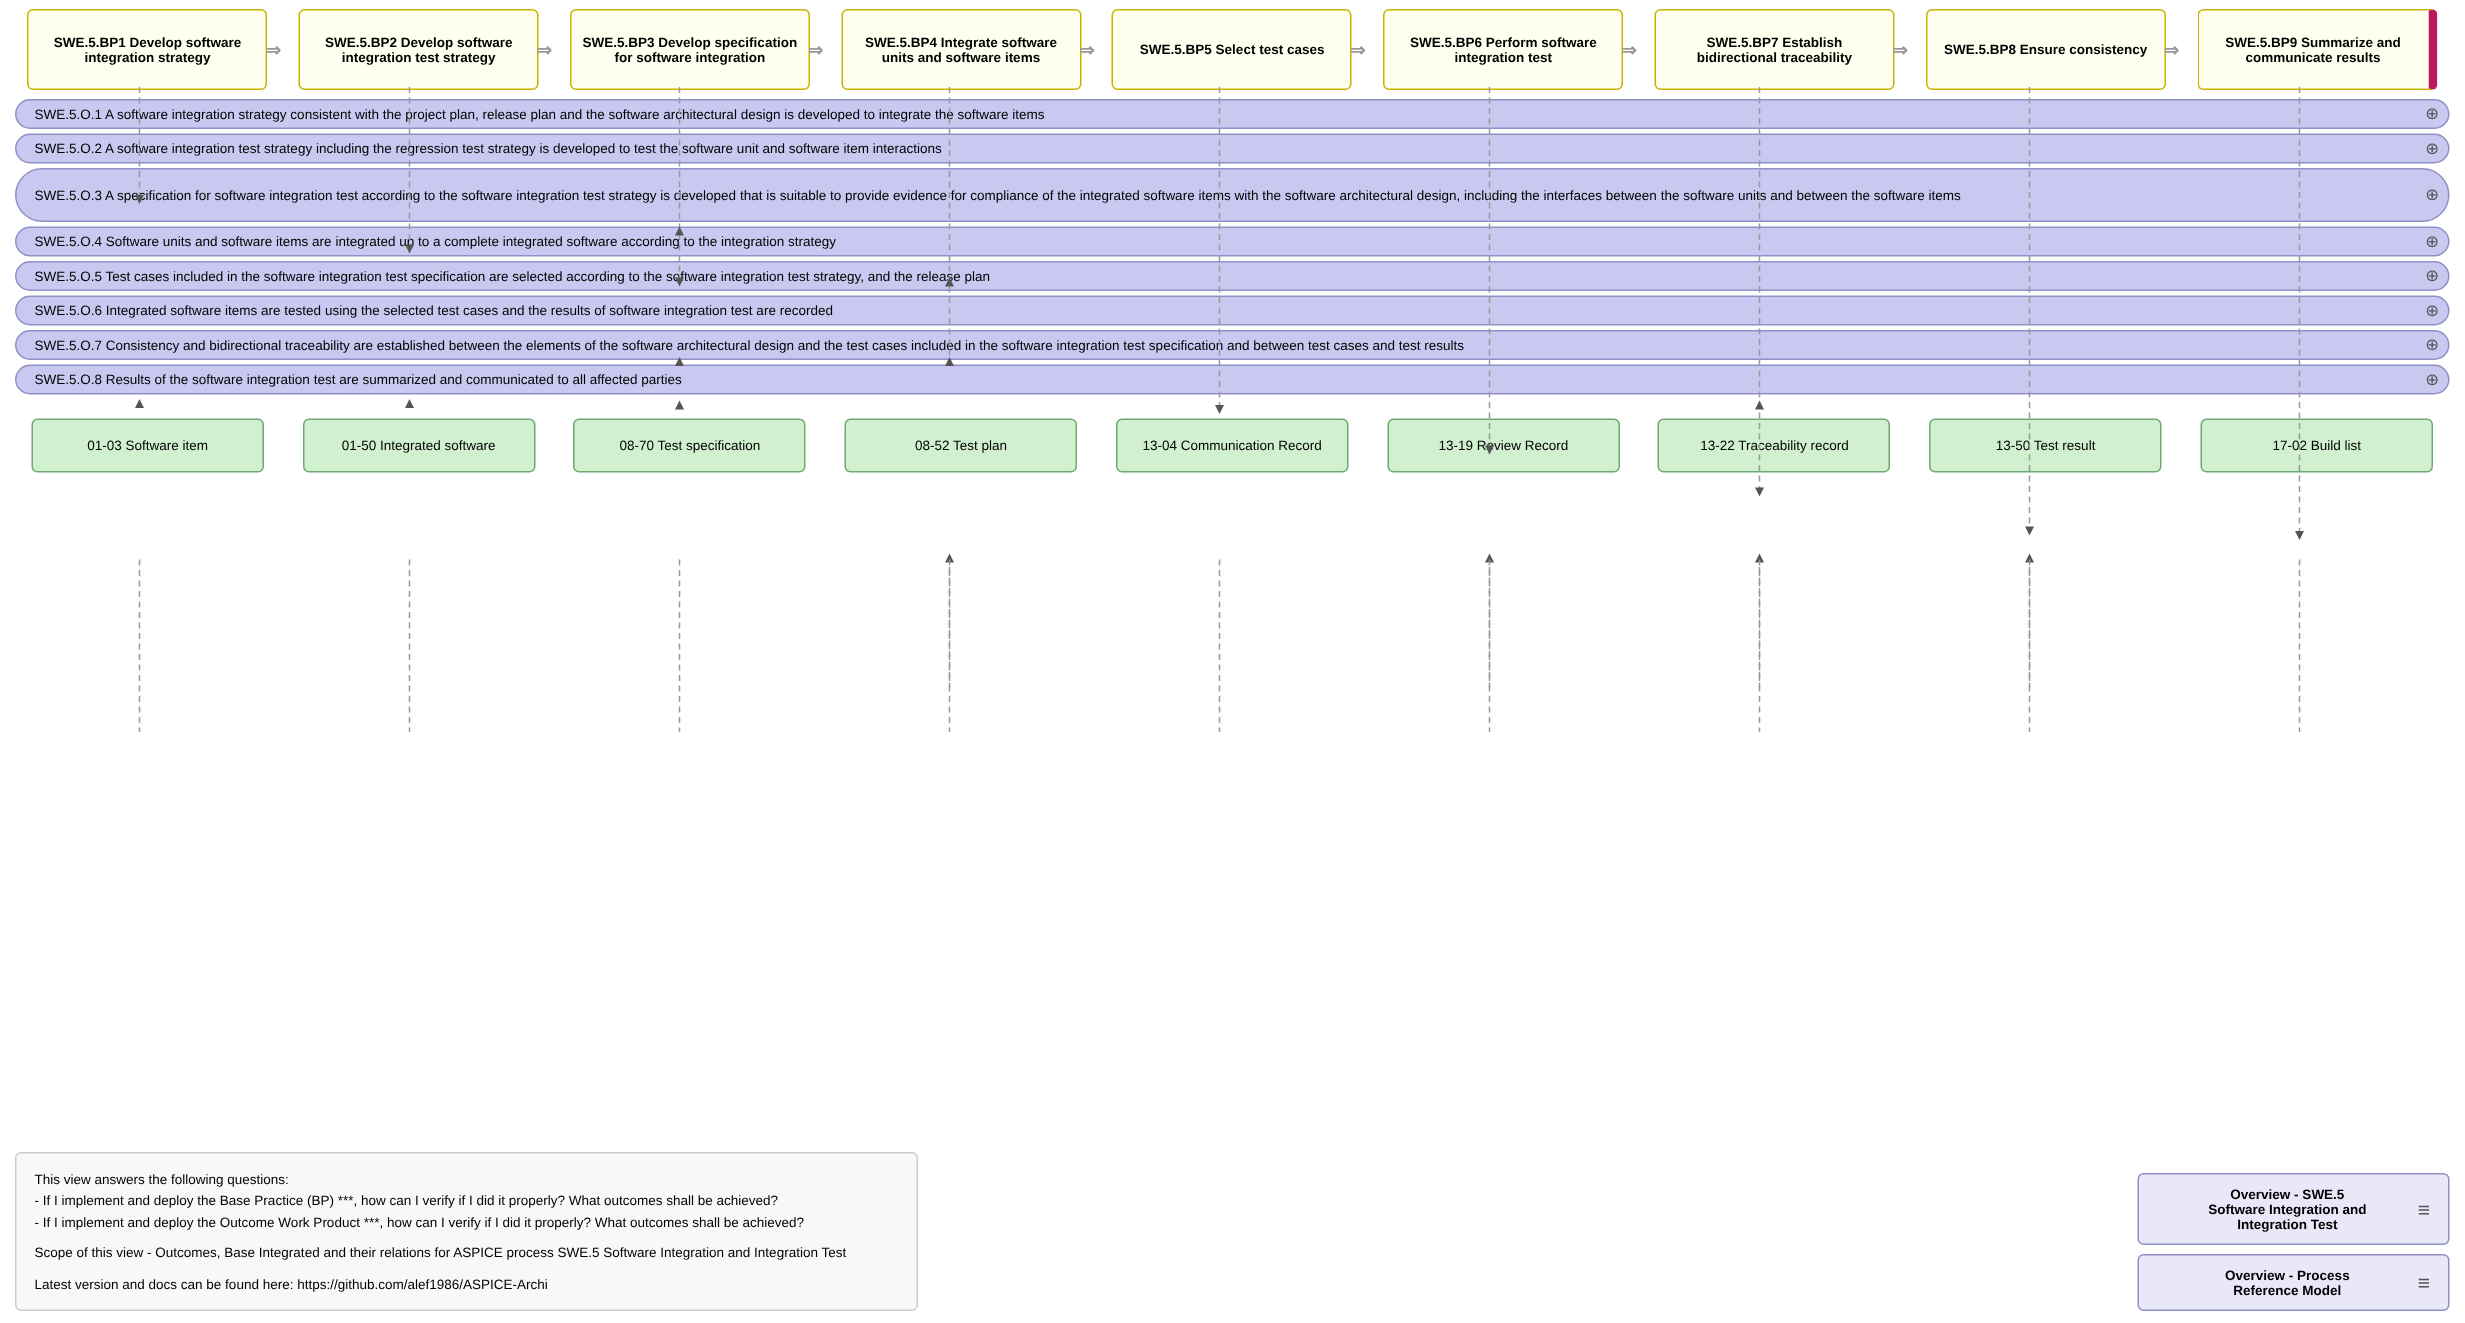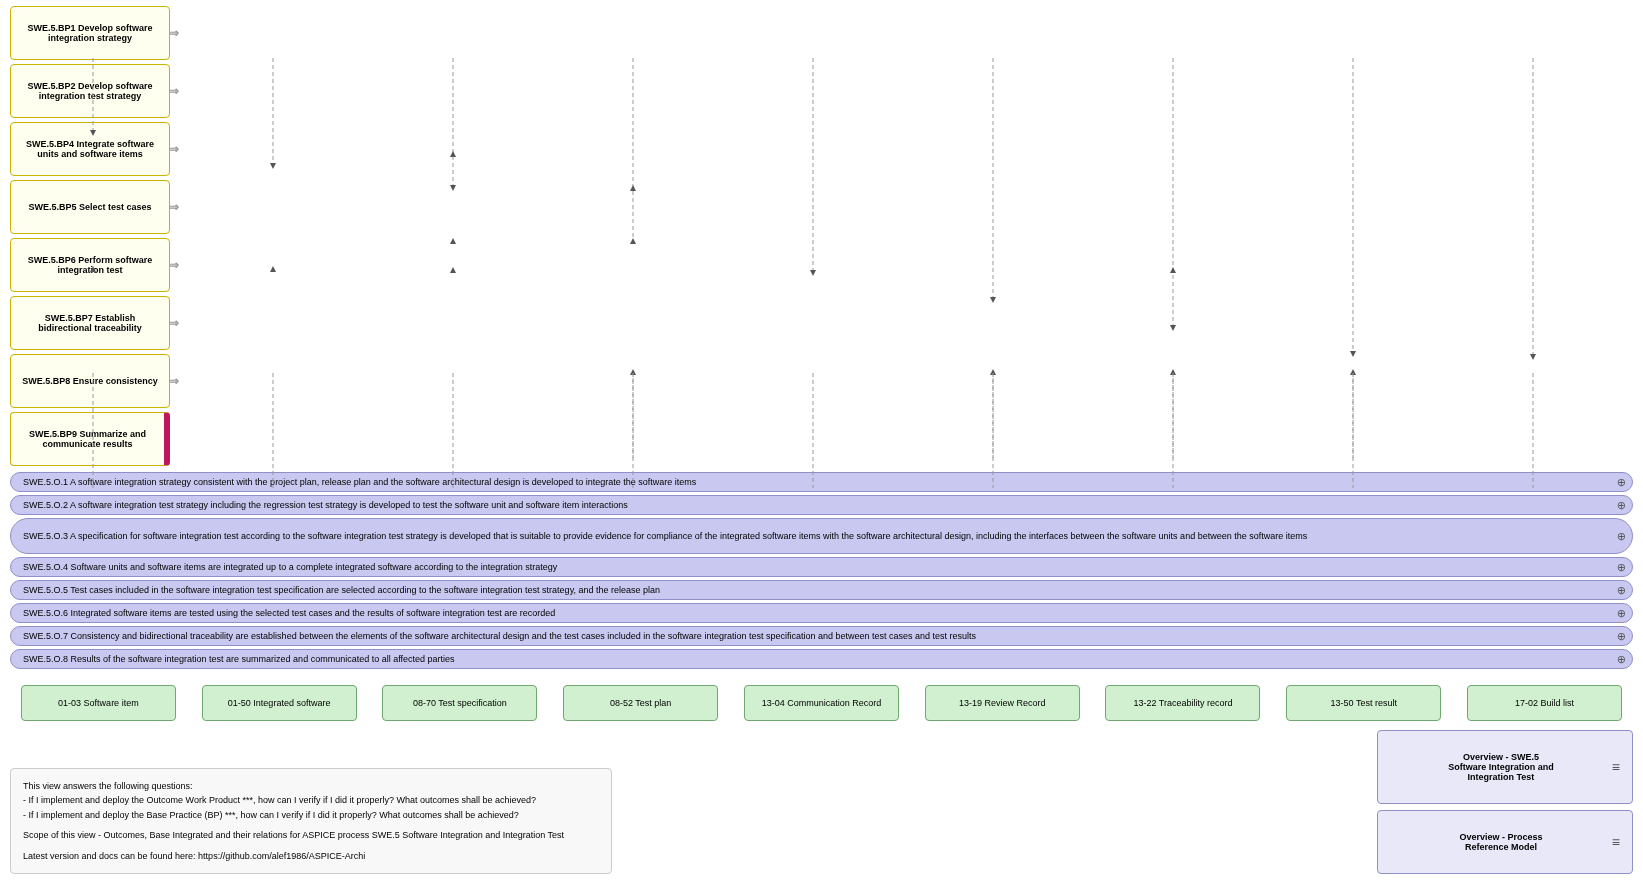--- a/index.html
+++ b/index.html
@@ -16,21 +16,21 @@
     .main-container {
       width: 1643px;
       min-height: 882px;
       background: #fff;
       position: relative;
     }
 
     
     .process-boxes-row {
       display: flex;
-      flex-direction: column;
+      flex-direction: row;
       justify-content: space-around;
       padding: 6px 10px 0 10px;
       gap: 4px;
     }
 
     .process-box {
       background: #fffff0;
       border: 1px solid #c8b400;
       border-radius: 4px;
       padding: 4px 6px;
@@ -141,24 +141,24 @@
       right: 10px;
       display: flex;
       flex-direction: column;
       gap: 6px;
     }
 
     .nav-button {
       background: #e8e8f8;
       border: 1px solid #9090c8;
       border-radius: 4px;
-      padding: 21px 12px;
+      padding: 8px 12px;
       font-size: 9px;
       text-align: center;
-      width: 256px;
+      width: 208px;
       cursor: pointer;
       display: flex;
       align-items: center;
       justify-content: space-between;
     }
 
     .nav-button .nav-icon {
       font-size: 14px;
       color: #555;
     }
@@ -174,20 +174,23 @@
 <body>
 
 <div class="main-container">
 
   <div class="process-boxes-row">
     <div class="process-box">
       <span>SWE.5.BP1 Develop software integration strategy</span>
     </div>
     <div class="process-box">
       <span>SWE.5.BP2 Develop software integration test strategy</span>
+    </div>
+    <div class="process-box">
+      <span>SWE.5.BP3 Develop specification for software integration</span>
     </div>
     <div class="process-box">
       <span>SWE.5.BP4 Integrate software units and software items</span>
     </div>
     <div class="process-box">
       <span>SWE.5.BP5 Select test cases</span>
     </div>
     <div class="process-box">
       <span>SWE.5.BP6 Perform software integration test</span>
     </div>
@@ -336,22 +339,22 @@
     <div class="work-product-box">
       <span>13-50 Test result</span>
     </div>
     <div class="work-product-box">
       <span>17-02 Build list</span>
     </div>
   </div>
 
   <div class="info-box">
     <div>This view answers the following questions:</div>
+    <div>- If I implement and deploy the Base Practice (BP) ***, how can I verify if I did it properly? What outcomes shall be achieved?</div>
     <div>- If I implement and deploy the Outcome Work Product ***, how can I verify if I did it properly? What outcomes shall be achieved?</div>
-    <div>- If I implement and deploy the Base Practice (BP) ***, how can I verify if I did it properly? What outcomes shall be achieved?</div>
     <div style="height:6px"></div>
     <div>Scope of this view - Outcomes, Base Integrated and their relations for ASPICE process SWE.5 Software Integration and Integration Test</div>
     <div style="height:6px"></div>
     <div>Latest version and docs can be found here: https://github.com/alef1986/ASPICE-Archi</div>
   </div>
 
   <div class="nav-buttons">
     <div class="nav-button">
       <div class="nav-text">
         <div>Overview - SWE.5</div>

